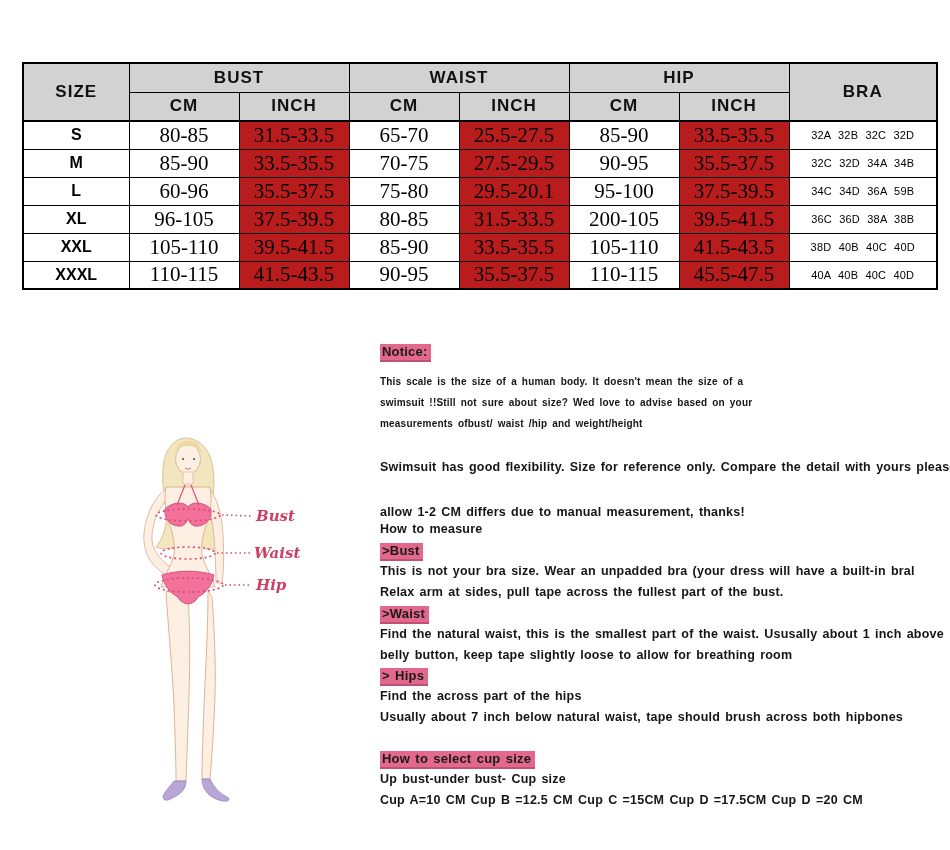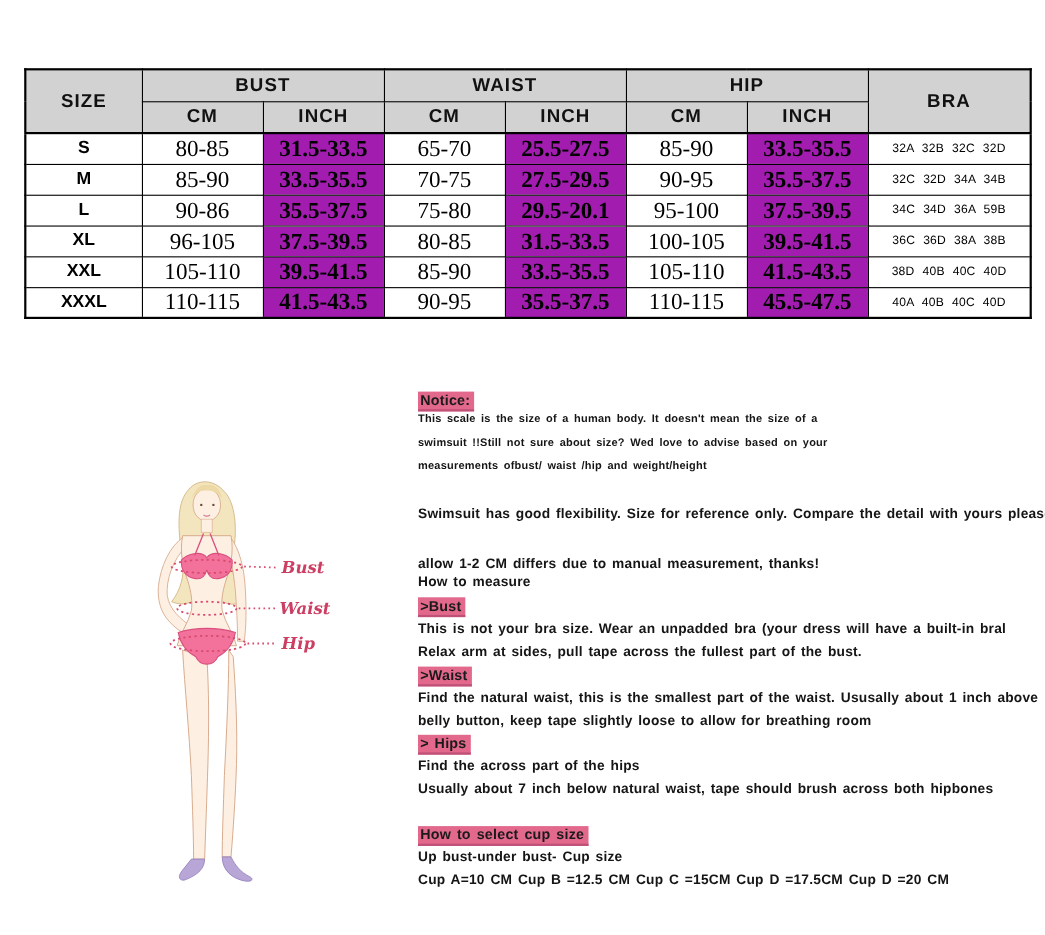--- a/index.html
+++ b/index.html
@@ -19,21 +19,21 @@
     padding:0; overflow:hidden; white-space:nowrap;
   }
   .size-table thead { border-bottom:2px solid #000; }
   .size-table thead th {
     background:#d2d2d2; height:29px;
     font-family:"Liberation Sans", sans-serif;
     font-size:17px; font-weight:600; letter-spacing:1px; color:#111;
   }
   .size-table tbody td { height:28px; background:#fff;
     font-family:"Liberation Serif", serif; font-size:21px; color:#000; }
-  .size-table tbody td.inch { background:#a21caf;font-weight:bold; }
+  .size-table tbody td.inch { background:#b91c1c; }
   .size-table tbody td.size-col {
     font-family:"Liberation Sans", sans-serif; font-weight:700; font-size:16px;
   }
   .size-table tbody td.bra-col {
     font-family:"Liberation Sans", sans-serif; font-size:11px;
     letter-spacing:0.2px; word-spacing:4px;
   }
   
   .ln, .hl {
     position:absolute; left:380px; white-space:nowrap;
@@ -100,35 +100,35 @@
       <td>85-90</td>
       <td class="inch">33.5-35.5</td>
       <td>70-75</td>
       <td class="inch">27.5-29.5</td>
       <td>90-95</td>
       <td class="inch">35.5-37.5</td>
       <td class="bra-col">32C 32D 34A 34B</td>
     </tr>
     <tr>
       <td class="size-col">L</td>
-      <td>90-86</td>
+      <td>60-96</td>
       <td class="inch">35.5-37.5</td>
       <td>75-80</td>
       <td class="inch">29.5-20.1</td>
       <td>95-100</td>
       <td class="inch">37.5-39.5</td>
       <td class="bra-col">34C 34D 36A 59B</td>
     </tr>
     <tr>
       <td class="size-col">XL</td>
       <td>96-105</td>
       <td class="inch">37.5-39.5</td>
       <td>80-85</td>
       <td class="inch">31.5-33.5</td>
-      <td>100-105</td>
+      <td>200-105</td>
       <td class="inch">39.5-41.5</td>
       <td class="bra-col">36C 36D 38A 38B</td>
     </tr>
     <tr>
       <td class="size-col">XXL</td>
       <td>105-110</td>
       <td class="inch">39.5-41.5</td>
       <td>85-90</td>
       <td class="inch">33.5-35.5</td>
       <td>105-110</td>
@@ -184,21 +184,21 @@
     <line x1="107" y1="128" x2="140" y2="128" stroke="#d84a6e" stroke-width="1.6" stroke-dasharray="1.5 3"></line>
     <line x1="115" y1="160" x2="142" y2="160" stroke="#d84a6e" stroke-width="1.6" stroke-dasharray="1.5 3"></line>
 
     <text class="fig-label" x="146" y="96">Bust</text>
     <text class="fig-label" x="144" y="133">Waist</text>
     <text class="fig-label" x="146" y="165">Hip</text>
   </svg>
 </div>
 
 <div>
-  <div class="hl" style="top:356px">Notice:</div>
+  <div class="hl" style="top:344px">Notice:</div>
   <div class="ln lg" style="top:376px">This scale is the size of a human body. It doesn't mean the size of a</div>
   <div class="ln lg" style="top:397px">swimsuit !!Still not sure about size? Wed love to advise based on your</div>
   <div class="ln lg" style="top:418px">measurements ofbust/ waist /hip and weight/height</div>
 
   <div class="ln" style="top:460px">Swimsuit has good flexibility. Size for reference only. Compare the detail with yours please</div>
   <div class="ln" style="top:505px">allow 1-2 CM differs due to manual measurement, thanks!</div>
 
   <div class="ln" style="top:522px">How to measure</div>
 
   <div class="hl" style="top:543px">&gt;Bust</div>

